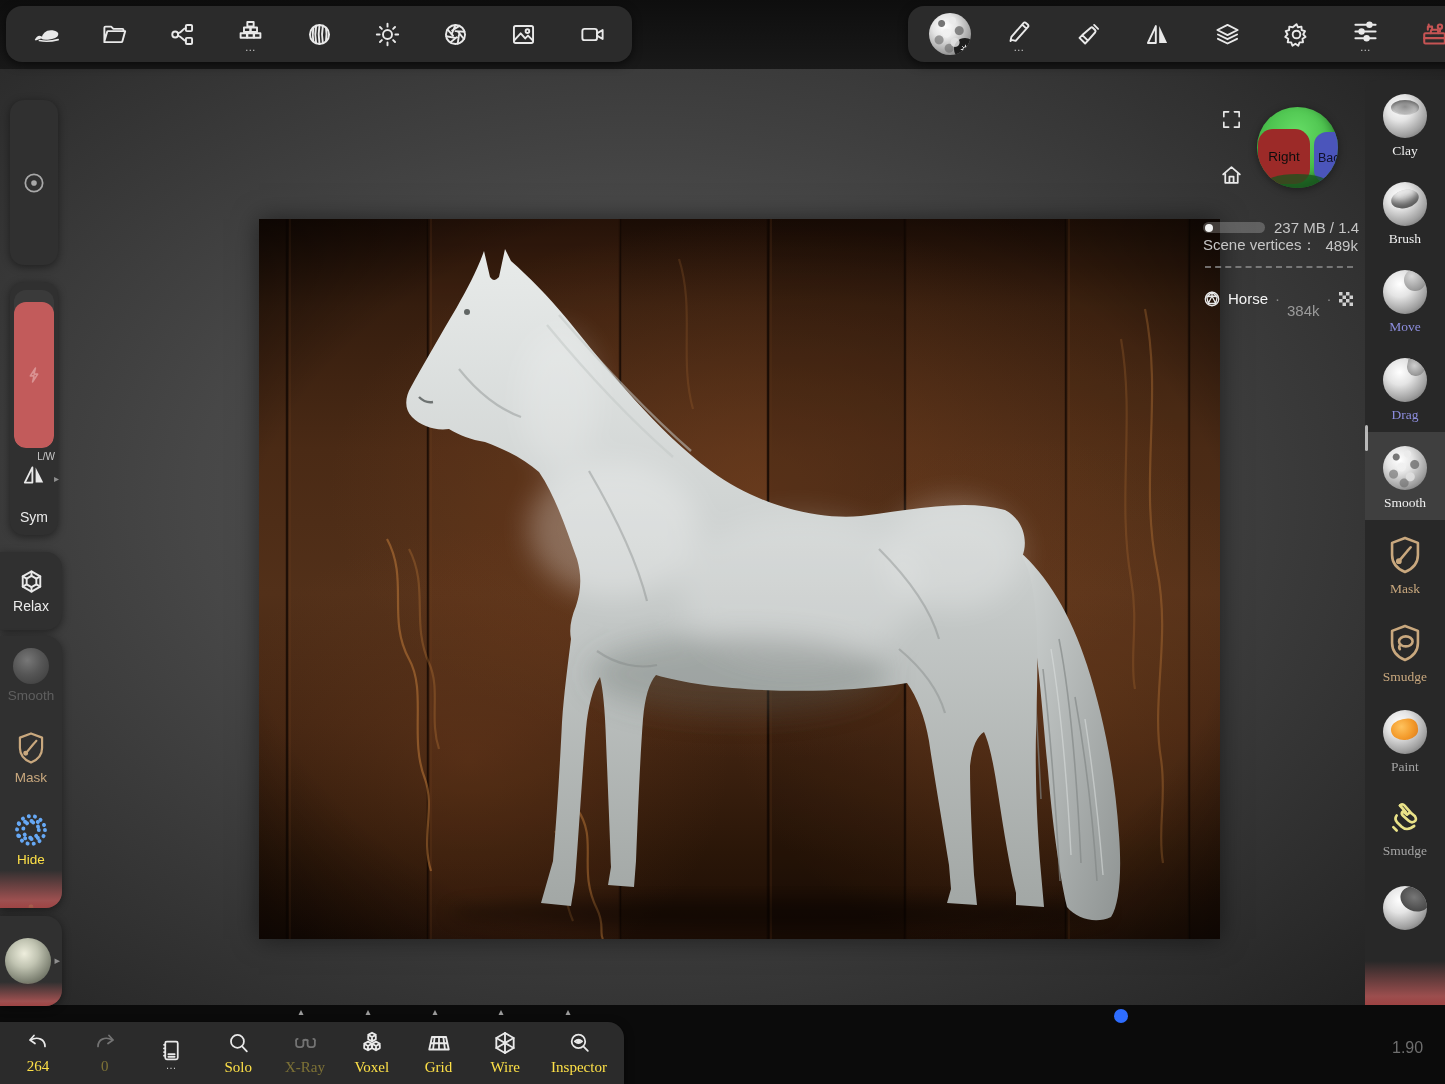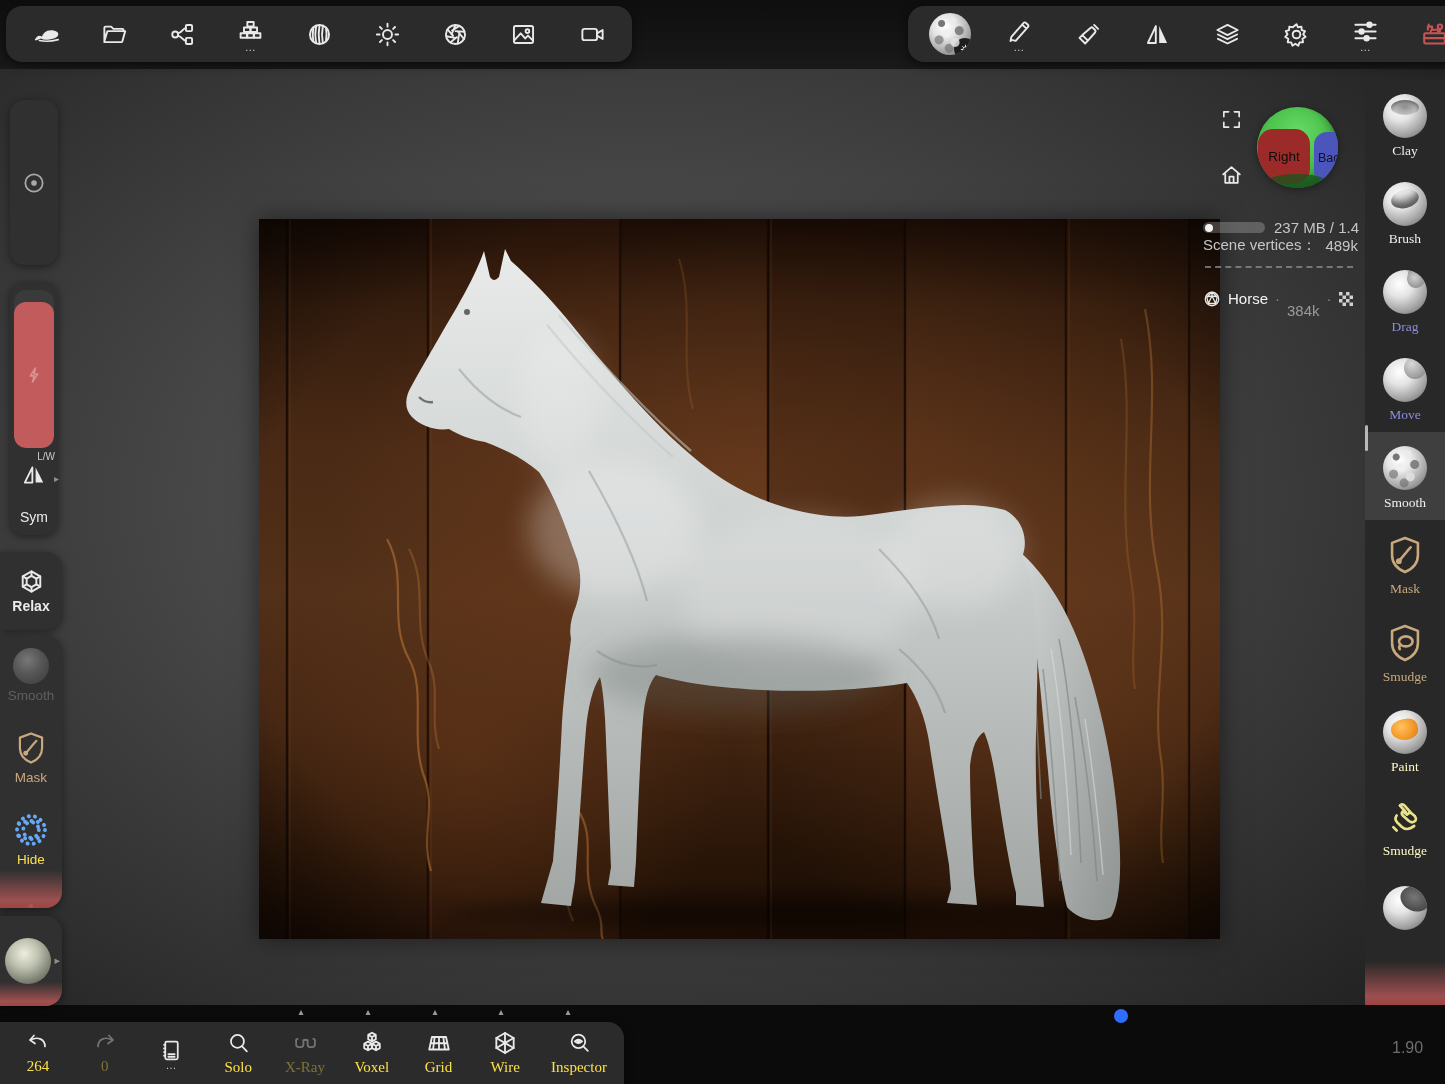--- a/index.html
+++ b/index.html
@@ -50,34 +50,34 @@
   .ball.planar::after{content:"";position:absolute;right:-3px;top:1px;width:30px;height:24px;border-radius:50%;
         transform:rotate(24deg);background:radial-gradient(ellipse at 45% 45%, #777 0%, #4a4a4a 70%, #3c3c3c 100%);}
   .ball.dimball{background:radial-gradient(circle at 40% 34%, #777 0%, #565656 45%, #383838 100%);}
   .ball.matcapball{background:radial-gradient(circle at 42% 34%, #eeeedd 0%, #c0c3b1 34%, #808475 68%, #45483d 100%);}
   
   .rsidebar{left:1365px;top:80px;width:80px;height:925px;background:#282828;border-radius:12px 0 0 0;overflow:hidden;}
   .rtool{position:relative;width:80px;height:88px;display:flex;flex-direction:column;align-items:center;padding-top:14px;box-sizing:border-box;font-family:Liberation Serif, serif;}
   .rtool.selected{background:#3f3f3f;}
   .rtool .tlabel{font-size:13.5px;margin-top:5px;}
   .c-default{color:#f0f0f0;} .c-transform{color:#8d8ede;} .c-masking{color:#c9a87e;}
-  .c-painting{color:#fef9c3;} .c-flatten{color:#7fdf78;}
+  .c-painting{color:#a3a3a3;} .c-flatten{color:#7fdf78;}
   .shield{width:40px;height:42px;}
   .redfade{position:absolute;left:0;right:0;bottom:0;height:44px;pointer-events:none;
         background:linear-gradient(to bottom, rgba(194,91,91,0) 0%, rgba(194,91,91,.75) 80%, rgba(170,70,70,.9) 100%);}
   .rscroll{position:absolute;left:0px;top:345px;width:3px;height:26px;border-radius:2px;background:#cfcfcf;opacity:.85;}
   
   .lpanel{background:#303030;box-shadow:0 2px 8px rgba(0,0,0,.45);}
   .p-slider1{left:10px;top:100px;width:48px;height:165px;border-radius:14px;display:flex;align-items:center;justify-content:center;}
   .p-slider2{left:10px;top:282px;width:48px;height:253px;border-radius:14px;}
   .s-track{position:absolute;left:4px;top:8px;width:40px;height:158px;border-radius:12px;background:#3a3a3a;overflow:hidden;}
   .s-fill{position:absolute;left:0;bottom:0;width:40px;height:146px;border-radius:12px;background:#c25b5b;
           display:flex;align-items:center;justify-content:center;}
   .sym-block{position:absolute;left:0;bottom:6px;width:48px;height:78px;}
-  .p-relax{left:0;top:552px;width:62px;height:78px;border-radius:0 16px 16px 0;display:flex;flex-direction:column;align-items:center;justify-content:center;gap:3px;font-weight:bold;}
+  .p-relax{left:0;top:552px;width:62px;height:78px;border-radius:0 16px 16px 0;display:flex;flex-direction:column;align-items:center;justify-content:center;gap:3px;}
   .p-ltools{left:0;top:636px;width:62px;height:272px;border-radius:0 16px 16px 0;overflow:hidden;}
   .ltool{position:relative;width:62px;height:82px;display:flex;flex-direction:column;align-items:center;padding-top:12px;box-sizing:border-box;}
   .ltool .tlabel{font-size:13.5px;margin-top:4px;}
   .p-matcap{left:0;top:916px;width:62px;height:90px;border-radius:0 16px 16px 0;overflow:hidden;display:flex;align-items:center;justify-content:center;}
   .sidelabel{font-size:14px;color:#ececec;}
   .arrow-r{color:#8f8f8f;font-size:11px;}
   
   .canvas{left:259px;top:219px;width:961px;height:720px;box-shadow:0 0 24px rgba(0,0,0,.5);}
   
   .stats{left:1203px;top:219px;width:162px;overflow:hidden;color:#c6c6c6;font-size:15px;}
@@ -494,26 +494,26 @@
   <div class="abs rsidebar">
     <div class="rtool">
       <div class="ball clay"></div>
       <span class="tlabel c-default">Clay</span>
     </div>
     <div class="rtool">
       <div class="ball brush"></div>
       <span class="tlabel c-default">Brush</span>
     </div>
     <div class="rtool">
+      <div class="ball move"></div>
+      <span class="tlabel c-transform">Move</span>
+    </div>
+    <div class="rtool">
       <div class="ball drag"></div>
       <span class="tlabel c-transform">Drag</span>
-    </div>
-    <div class="rtool">
-      <div class="ball move"></div>
-      <span class="tlabel c-transform">Move</span>
     </div>
     <div class="rtool selected">
       <div class="ball noise"></div>
       <span class="tlabel c-default">Smooth</span>
     </div>
     <div class="rtool">
       <svg class="shield" viewBox="0 0 24 26" style="stroke:#c9a87e;fill:none;stroke-width:1.6;stroke-linecap:round;stroke-linejoin:round">
         <path d="M12,2.5 L20,5.5 V13 C20,18.5 16.5,21.7 12,23.5 C7.5,21.7 4,18.5 4,13 V5.5 Z"></path>
         <path d="M8.5,16.5 L13.5,10.5 M13.5,10.5 L15.5,8.2"></path>
         <circle cx="8.2" cy="16.8" r="1" fill="#c9a87e"></circle>

